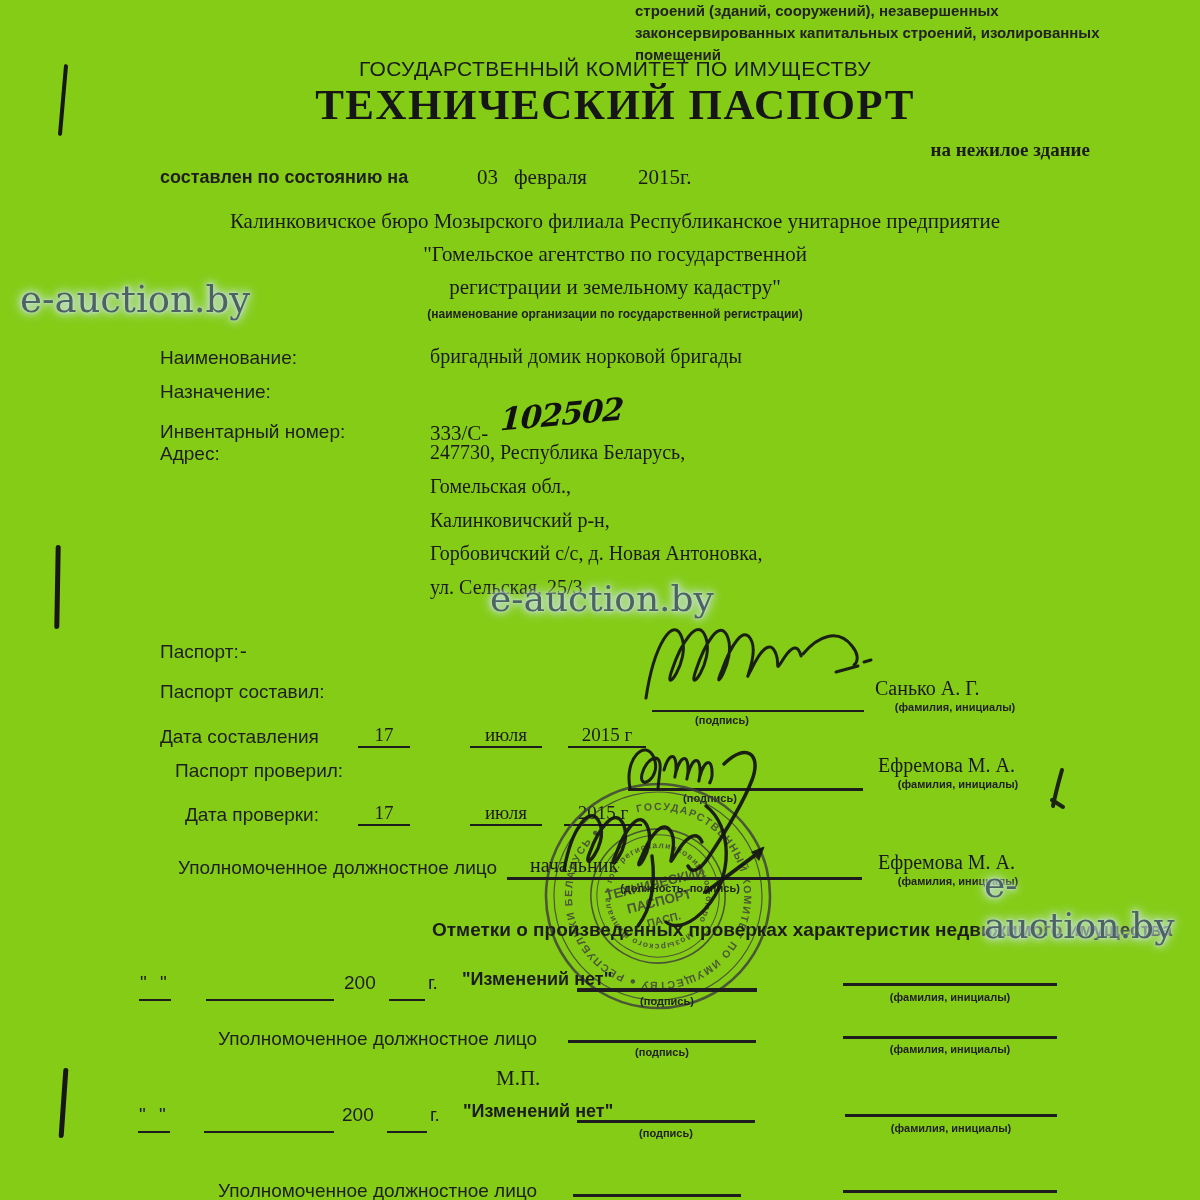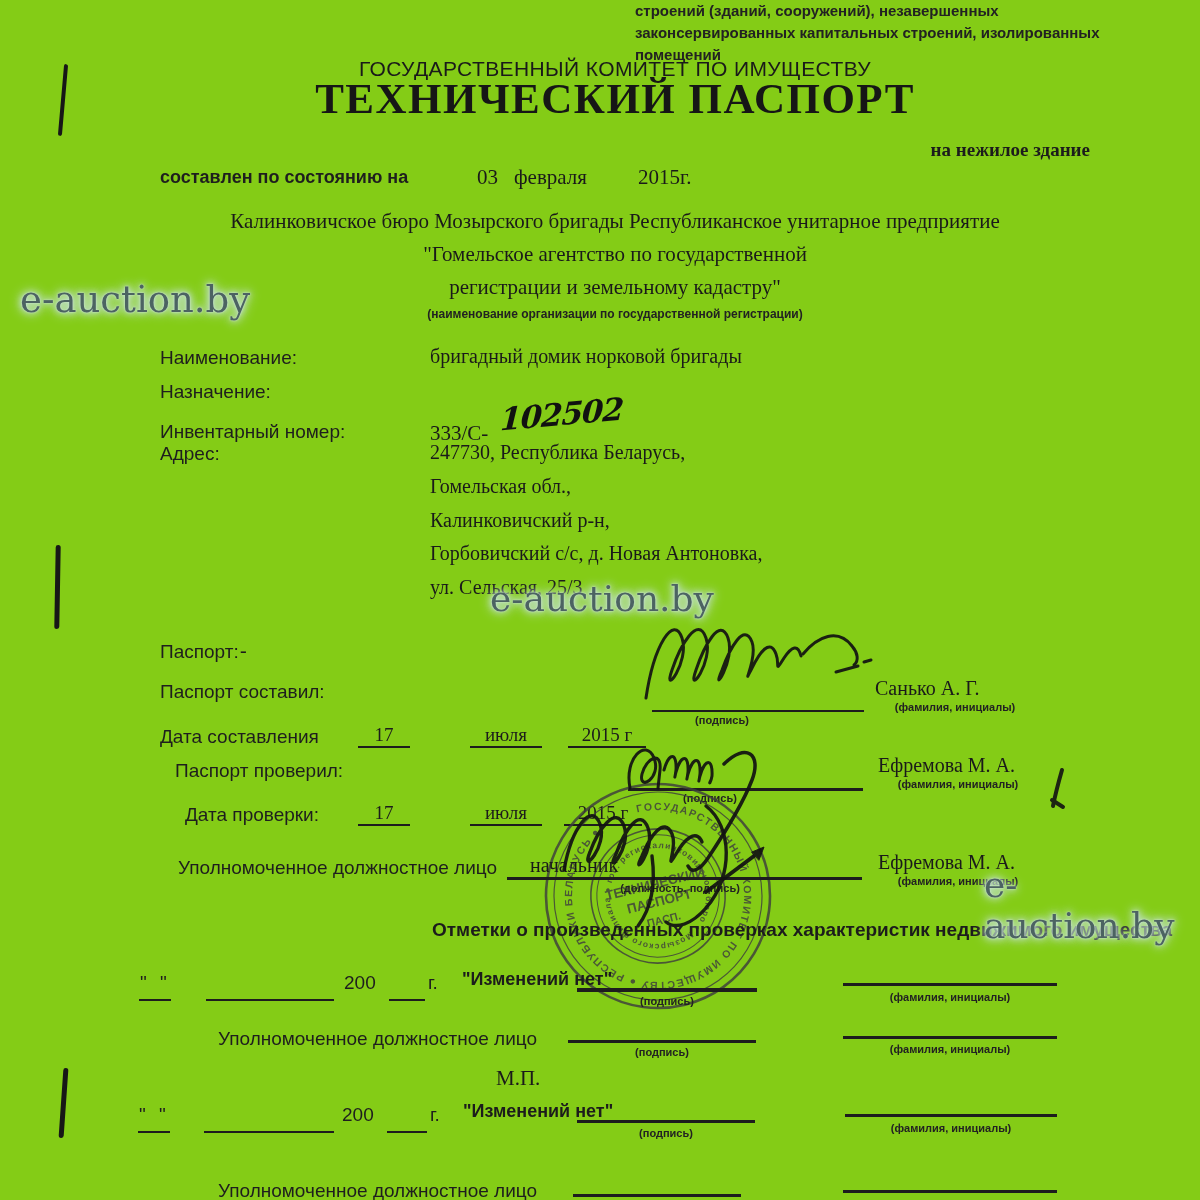--- a/index.html
+++ b/index.html
@@ -32,29 +32,29 @@
 
 <div id="page">
 
   <div class="abs sans note" style="left:635px;top:0px;width:470px;">
     <div>строений (зданий, сооружений), незавершенных</div>
     <div>законсервированных капитальных строений, изолированных</div>
     <div>помещений</div>
   </div>
 
   <div class="abs sans committee center" style="left:140px;top:57px;width:950px;">ГОСУДАРСТВЕННЫЙ КОМИТЕТ ПО ИМУЩЕСТВУ</div>
-  <div class="abs doc-title center" style="left:140px;top:74px;width:950px;">ТЕХНИЧЕСКИЙ ПАСПОРТ</div>
+  <div class="abs doc-title center" style="left:140px;top:80px;width:950px;">ТЕХНИЧЕСКИЙ ПАСПОРТ</div>
   <div class="abs subtitle center" style="left:140px;top:139px;width:950px;text-align:right;">на нежилое здание</div>
 
   <div class="abs lbl" style="left:160px;top:167px;font-weight:700;font-family:'Liberation Sans',sans-serif;font-size:18px;">составлен по состоянию на</div>
   <div class="abs val big" style="left:477px;top:165px;">03</div>
   <div class="abs val big" style="left:514px;top:165px;">февраля</div>
   <div class="abs val big" style="left:638px;top:165px;">2015г.</div>
 
-  <div class="abs val big center" style="left:120px;top:209px;width:990px;">Калинковичское бюро Мозырского бригады Республиканское унитарное предприятие</div>
+  <div class="abs val big center" style="left:120px;top:209px;width:990px;">Калинковичское бюро Мозырского филиала Республиканское унитарное предприятие</div>
   <div class="abs val big center" style="left:120px;top:242px;width:990px;">"Гомельское агентство по государственной</div>
   <div class="abs val big center" style="left:120px;top:275px;width:990px;">регистрации и земельному кадастру"</div>
   <div class="abs cap" style="left:120px;top:307px;width:990px;font-size:12px;">(наименование организации по государственной регистрации)</div>
 
   <div class="abs sans lbl" style="left:160px;top:347px;">Наименование:</div>
   <div class="abs val" style="left:430px;top:345px;">бригадный домик норковой бригады</div>
 
   <div class="abs sans lbl" style="left:160px;top:381px;">Назначение:</div>
 
   <div class="abs sans lbl" style="left:160px;top:421px;">Инвентарный номер:</div>

